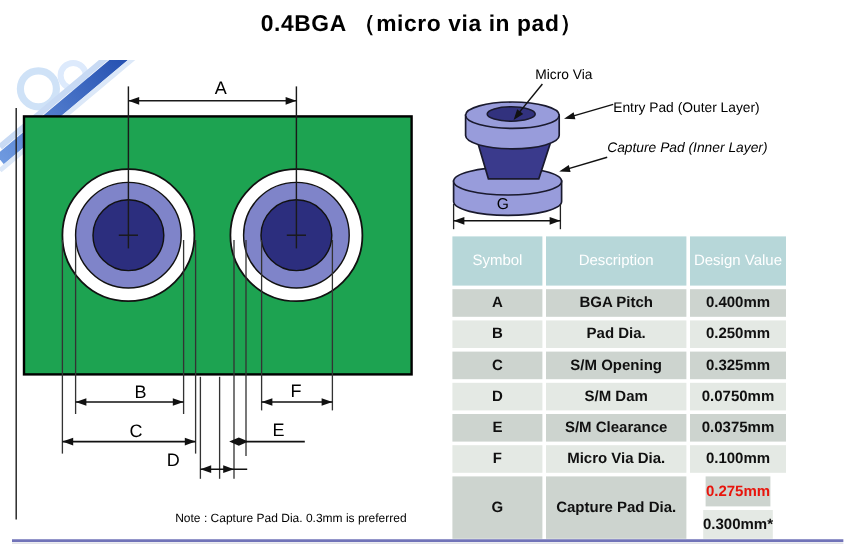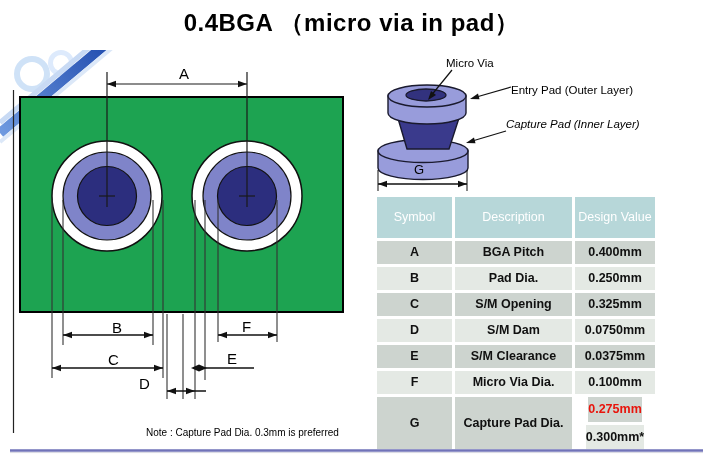--- a/index.html
+++ b/index.html
@@ -2,21 +2,21 @@
 <html><head>
 <meta charset="utf-8">
 <style>
   html,body{margin:0;padding:0;}
   body{
     width:703px;height:465px;position:relative;background:#ffffff;
     font-family:"Liberation Sans", sans-serif;overflow:hidden;
   }
   .title{
     position:absolute;top:7px;left:0;width:703px;text-align:center;
-    font-size:24px;font-weight:bold;color:#000;letter-spacing:.5px;
+    font-size:19px;font-weight:bold;color:#000;letter-spacing:.5px;
   }
   
   .decor{position:absolute;left:0px;top:50px;width:160px;height:95px;overflow:hidden;z-index:0;}
   .ring1{position:absolute;left:14px;top:6px;width:24px;height:24px;border:6px solid #cfe2f7;border-radius:50%;}
   .ring2{position:absolute;left:48px;top:0px;width:16px;height:16px;border:5px solid #ddeafc;border-radius:50%;}
   .band{position:absolute;left:0;transform-origin:0 50%;transform:rotate(-40deg);}
   .band.light{top:70px;width:152px;height:5px;background:#c8daf4;}
   .band.dark{top:78px;width:152px;height:10px;background:linear-gradient(90deg,#6f9ae0,#1c47ab);}
   .band.faint{top:90px;width:152px;height:4px;background:#dce8f8;}
 

